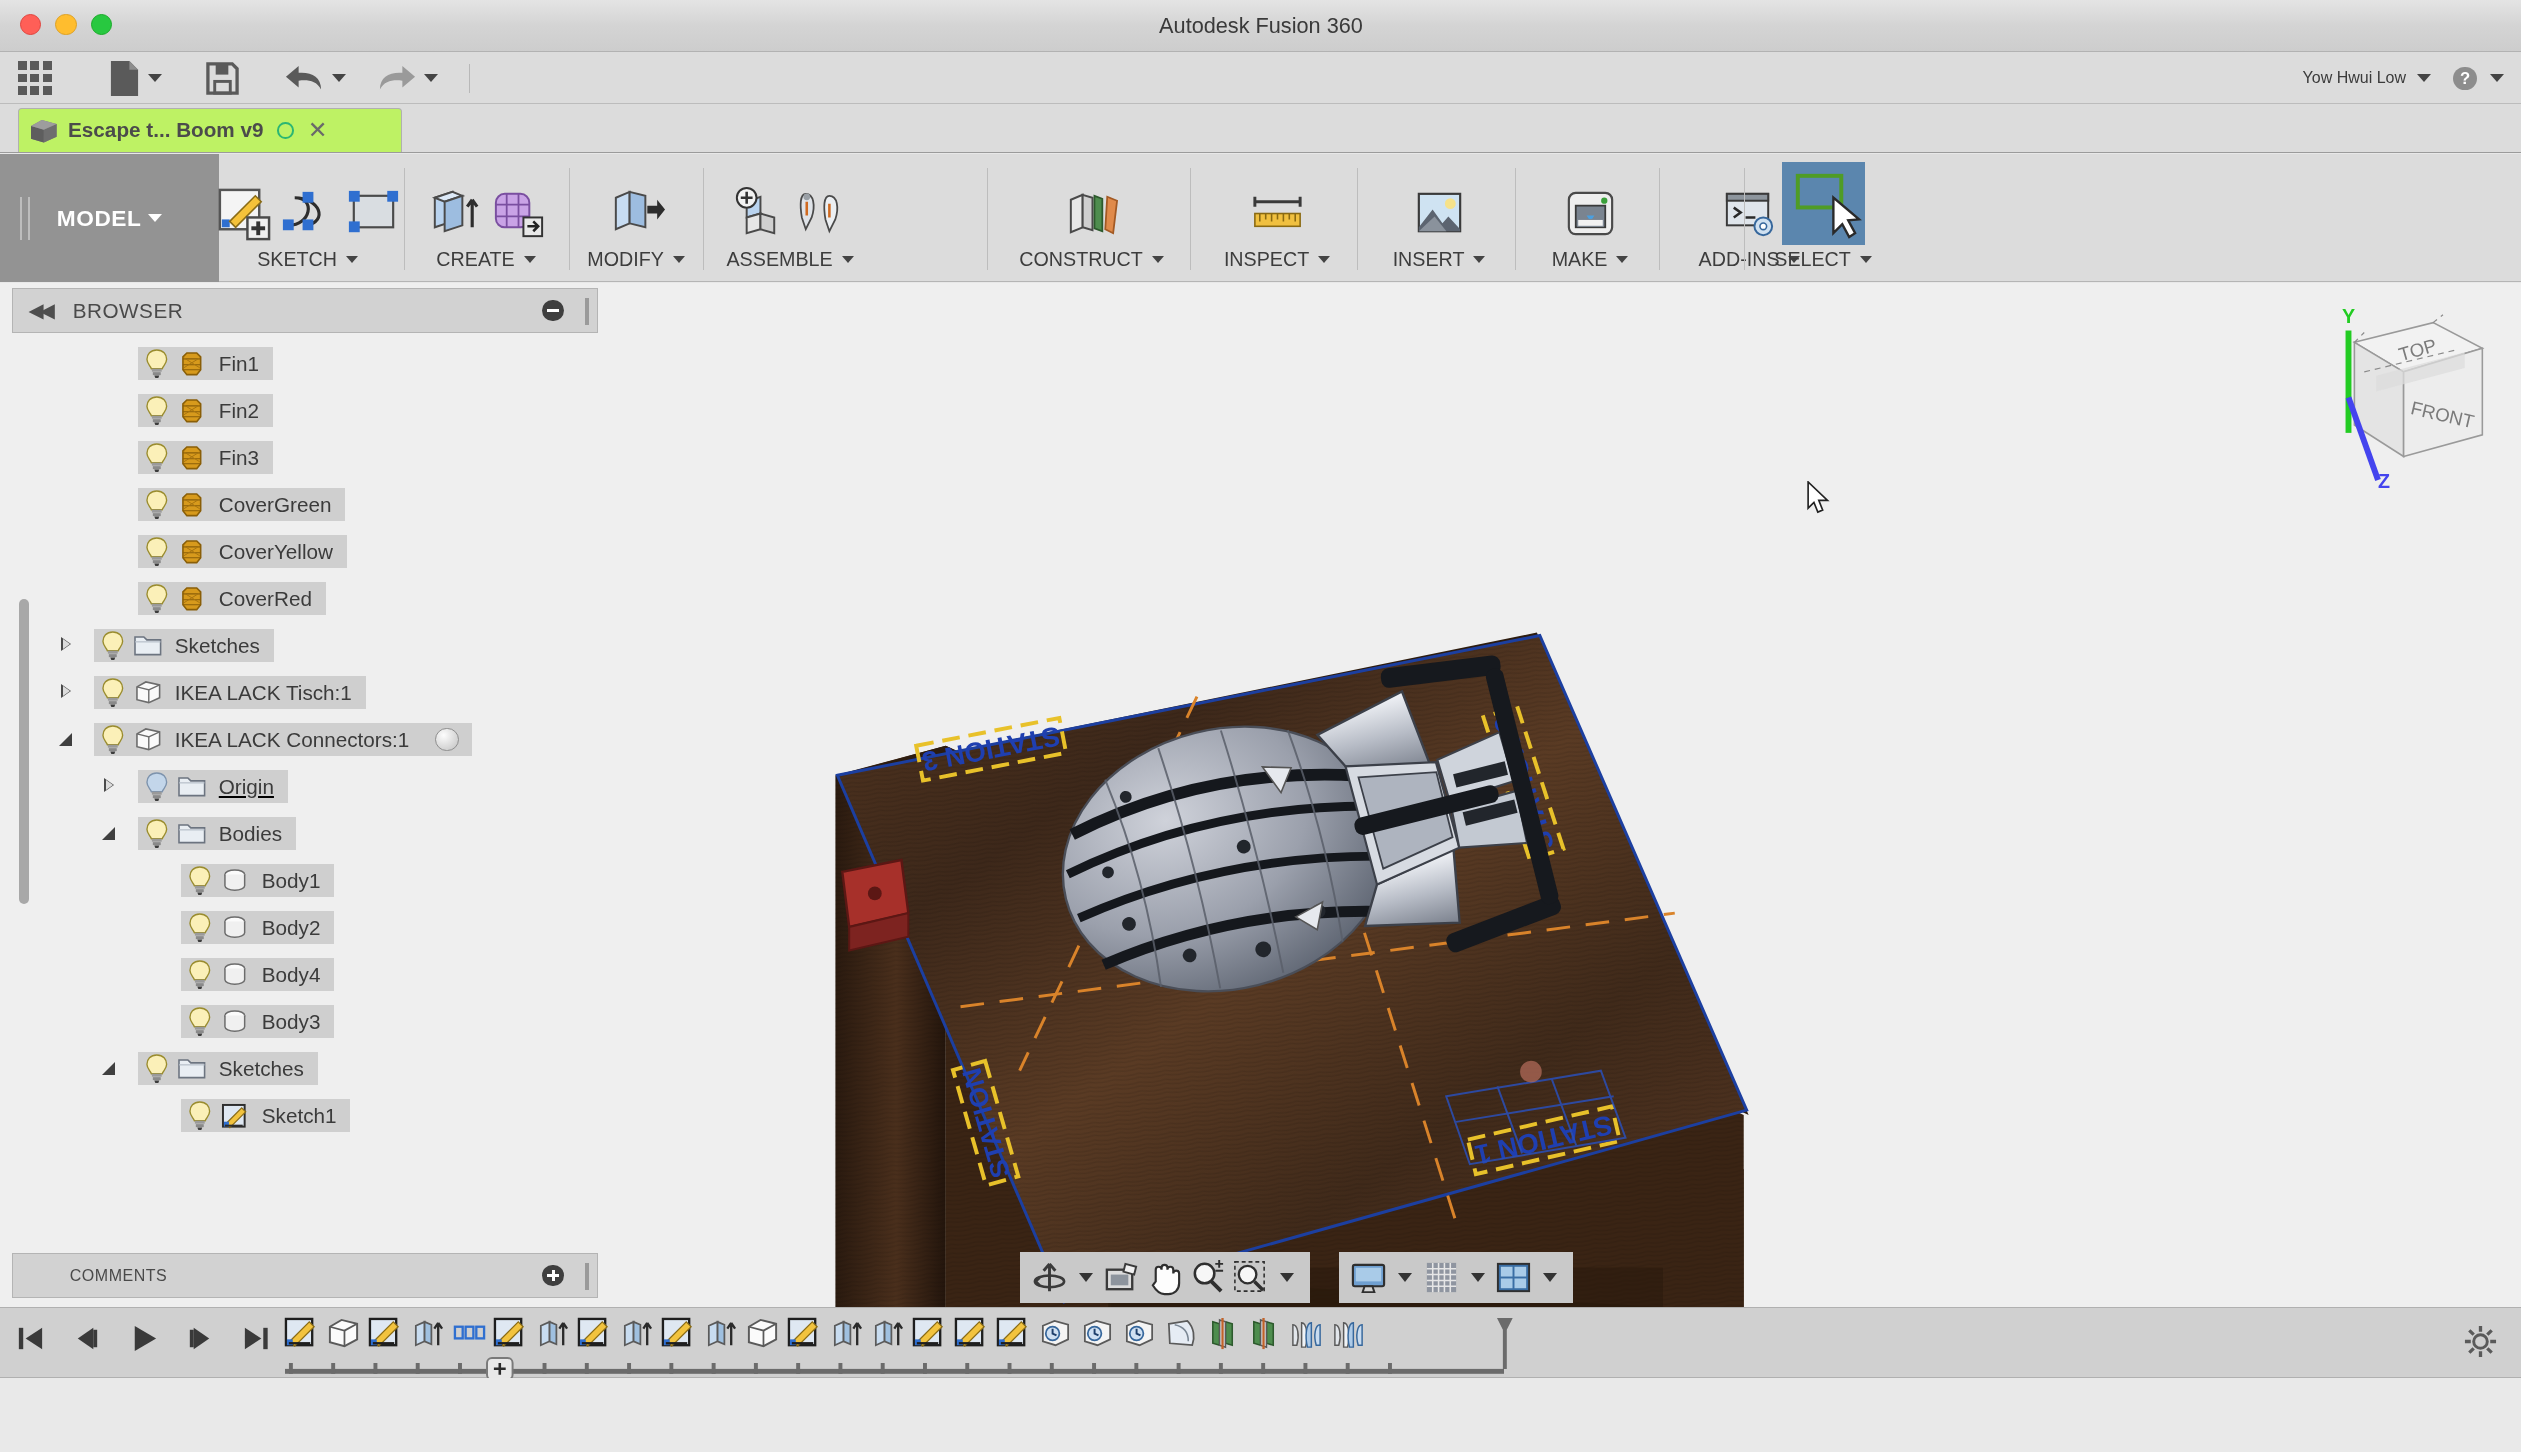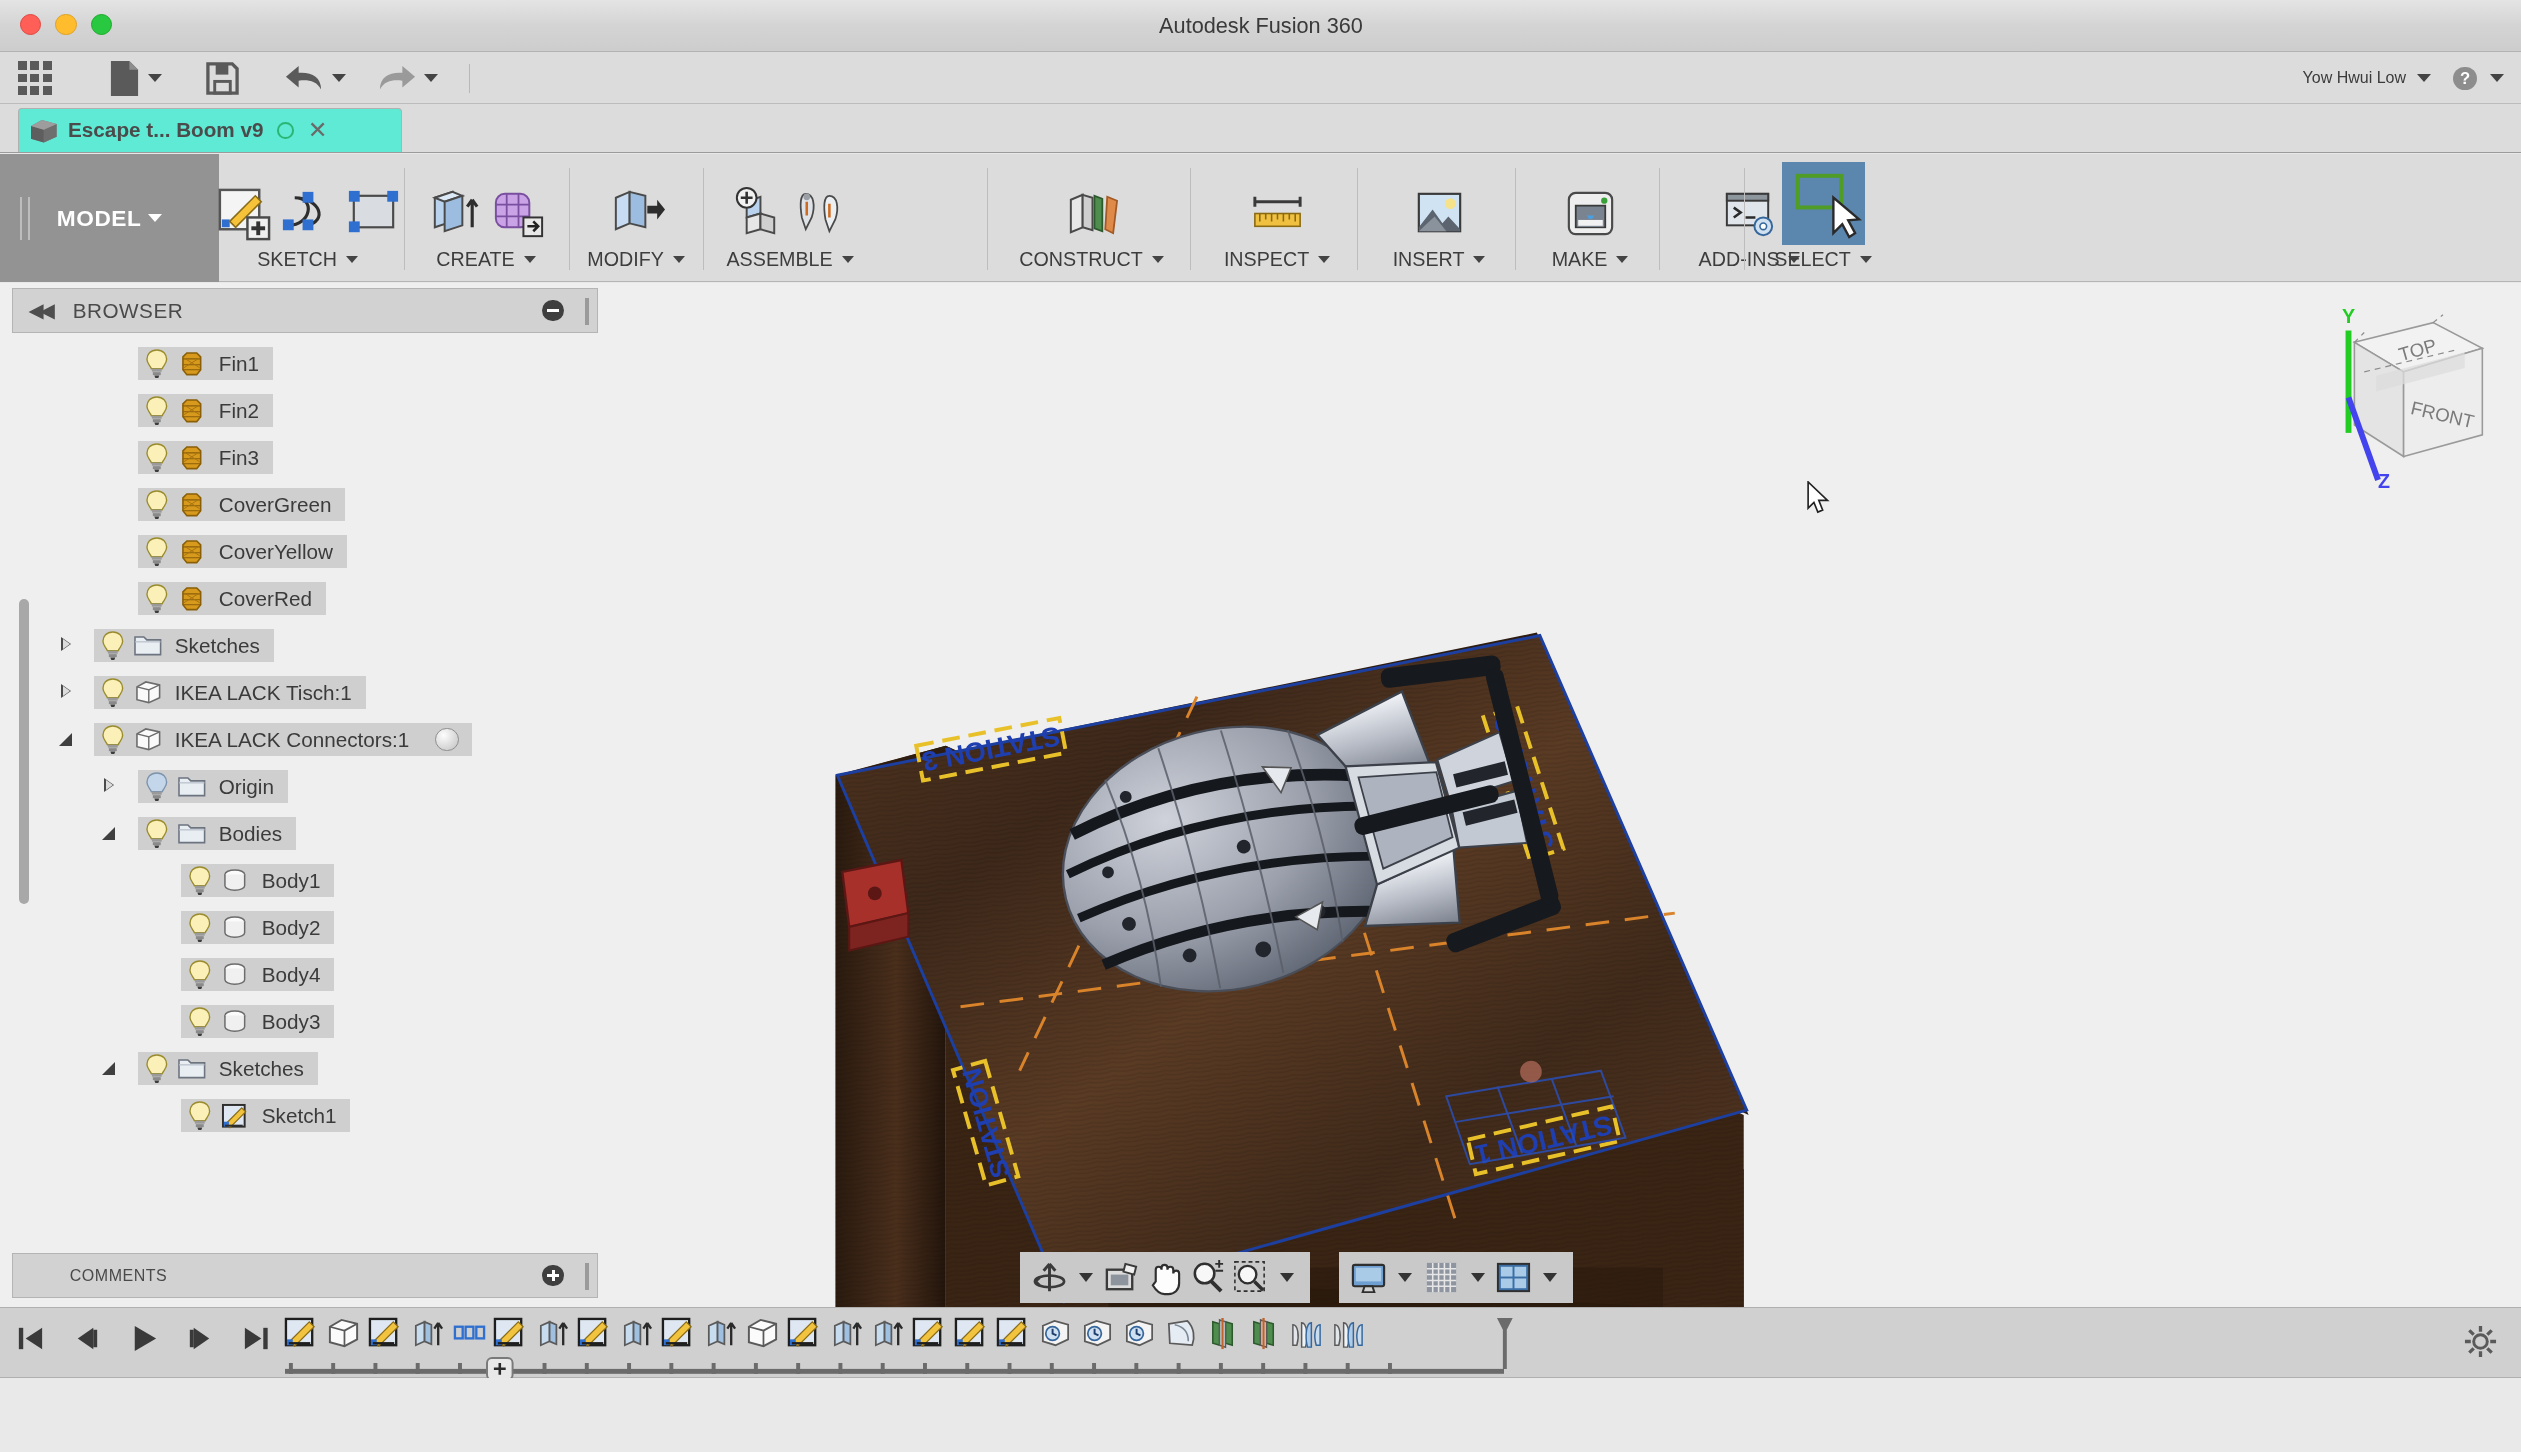--- a/index.html
+++ b/index.html
@@ -43,21 +43,21 @@
               font-size:16.7px; font-weight:bold; text-align:center; line-height:23.6px; }
   #helpCaret { position:absolute; right:17.7px; top:21.7px; }
 
   
   #tabstrip {
     position:absolute; left:0; top:104px; width:2522px; height:49px;
     background:#dcdcdc; border-bottom:1px solid #9b9b9b;
   }
   #doctab {
     position:absolute; left:17.7px; top:3.9px; width:384px; height:44px;
-    background:#5eead4; border:1px solid #b0b0b0; border-bottom:none;
+    background:#bef264; border:1px solid #b0b0b0; border-bottom:none;
     border-radius:3.9px 3.9px 0 0; display:flex; align-items:center; padding:0 9.9px;
   }
   #doctab .cube { width:29.6px;height:25.6px;margin-right:9.9px; }
   #tabname { font-size:20.7px; font-weight:bold; color:#4b4b4b; white-space:nowrap; }
   #savedDot { width:16.7px;height:16.7px;border-radius:50%;border:2px solid #2bb673;margin-left:13.8px; }
   #tabclose { margin-left:13.8px; font-size:23.6px; color:#6a6a6a; line-height:1; }
 
   
   #ribbon {
     position:absolute; left:0; top:154px; width:2522px; height:128px;
@@ -876,21 +876,21 @@
             <path d="M4 8 L13 3 L27 6 L27 19 L16 24 L4 21 Z" fill="#fafafa" stroke="#6c6c6c" stroke-width="1.6"></path>
             <path d="M4 8 L16 11 L16 24" fill="none" stroke="#6c6c6c" stroke-width="1.4"></path>
             <path d="M16 11 L27 6" fill="none" stroke="#6c6c6c" stroke-width="1.4"></path>
           </svg></span>
         <span class="tlabel">IKEA LACK Connectors:1</span>
         <span class="tdot"></span>
       </span>
     </div>
     <div class="trow">
       <span class="tarrow collapsed" style="left: 61px;"></span>
-      <span class="tchip" style="margin-left: 99px;">
+      <span class="tchip" style="margin-left: 99px; text-decoration: underline;">
         <span class="bulb"><svg width="25.6" height="29.6" viewBox="0 0 26 30">
             <path d="M13 1 C19.5 1 23 5.5 23 10.5 C23 15 19.5 17 18.5 20 L7.5 20 C6.5 17 3 15 3 10.5 C3 5.5 6.5 1 13 1 Z" fill="#c3d6ea" stroke="#7d93ad" stroke-width="1.4"></path>
             <rect x="8" y="20" width="10" height="3" fill="#9a9a9a"></rect>
             <rect x="9" y="23.5" width="8" height="3" fill="#8a8a8a"></rect>
             <path d="M10.5 27 h5 l-1 2.5 h-3 Z" fill="#3c3c3c"></path>
           </svg></span>
         <span class="ticon"><svg width="29.6" height="25.6" viewBox="0 0 30 26">
             <path d="M2 5 H11 L14 8 H28 V23 H2 Z" fill="#e9eef3" stroke="#6c7480" stroke-width="1.6"></path>
             <path d="M2 10 H28" stroke="#b6bec8" stroke-width="1.2"></path>
           </svg></span>

